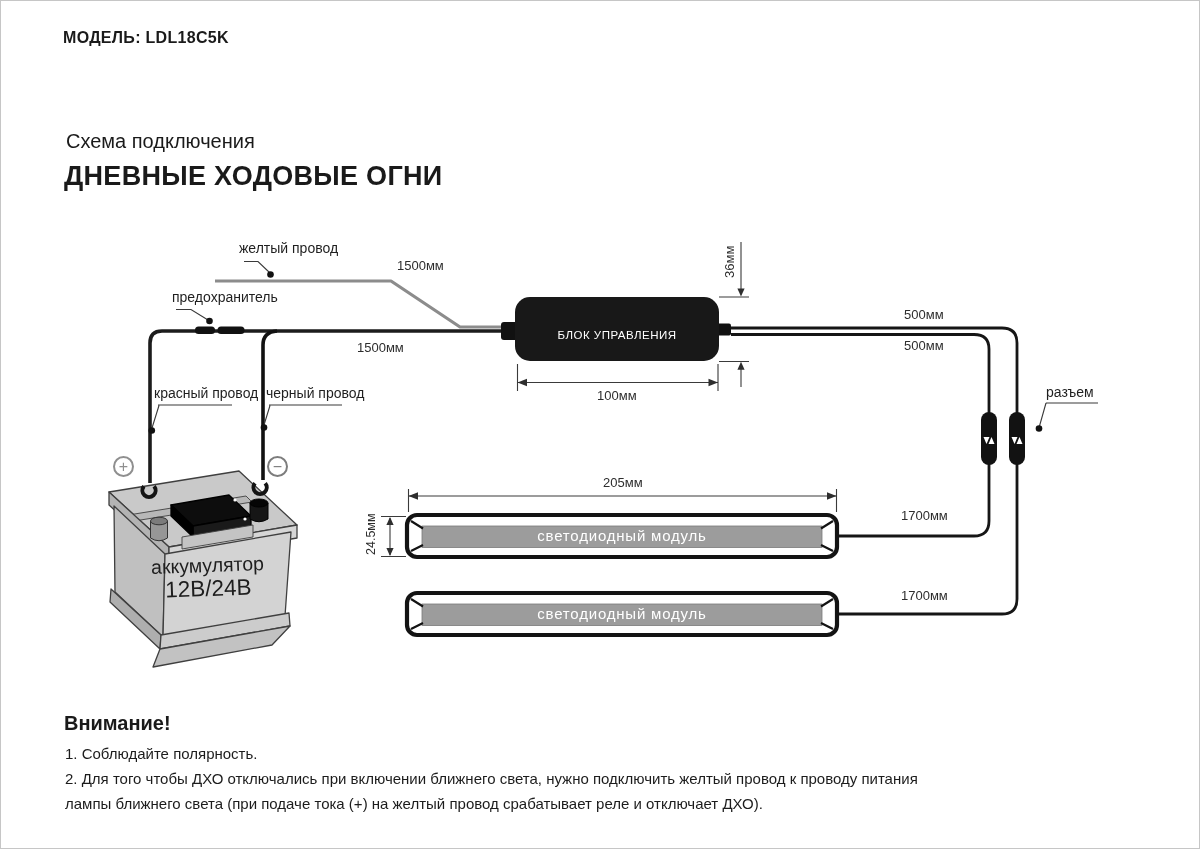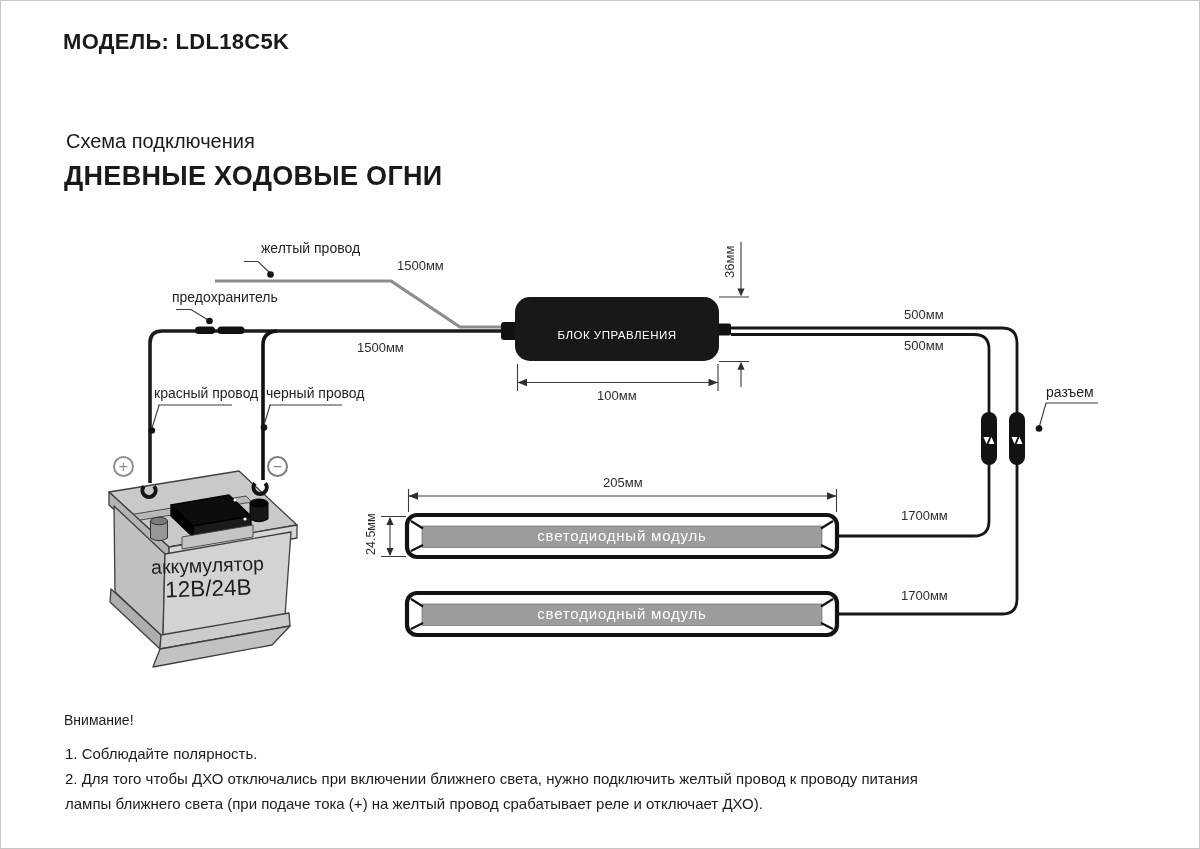--- a/index.html
+++ b/index.html
@@ -3,21 +3,21 @@
 <meta charset="utf-8">
 <style>
   html,body{margin:0;padding:0;background:#e8e8e8;}
   .page{
     position:relative;width:1200px;height:849px;background:#ffffff;
     margin:0 auto;overflow:hidden;border:1px solid #c6c6c6;box-sizing:border-box;
     font-family:"Liberation Sans","DejaVu Sans",sans-serif;color:#1a1a1a;
   }
   .abs{position:absolute;white-space:nowrap;}
   svg.layer{position:absolute;left:0;top:0;width:1200px;height:849px;}
-  .model-title{font-size:22px;font-weight:bold;letter-spacing:.3px;}
+  .model-title{font-size:16px;font-weight:bold;letter-spacing:.3px;}
   .subtitle{font-size:20px;}
   .main-title{font-size:27px;font-weight:bold;letter-spacing:.3px;}
   .lbl{font-size:14px;color:#1f1f1f;}
   .dim{font-size:13px;color:#2d2d2d;}
   .dim-rot{transform:rotate(-90deg);transform-origin:0 0;}
   .block-label{
     left:514px;top:296px;width:204px;height:76px;display:flex;align-items:center;justify-content:center;
     color:#ffffff;font-size:11.5px;letter-spacing:.5px;
   }
   .module-label{
@@ -28,21 +28,21 @@
     left:128px;top:554px;width:158px;text-align:center;transform:rotate(-2deg);color:#1e1e1e;
   }
   .battery-text .l1{font-size:19.5px;line-height:21px;}
   .battery-text .l2{font-size:22.5px;line-height:26px;}
   .pole{
     width:21px;height:21px;border-radius:50%;display:flex;align-items:center;justify-content:center;
     font-size:16px;box-sizing:border-box;
   }
   .pole.plus{border:2px solid #8f8f8f;color:#8f8f8f;}
   .pole.minus{border:2px solid #7d7d7d;color:#7d7d7d;}
-  .warning-head{font-size:14px;font-weight:normal;}
+  .warning-head{font-size:20px;font-weight:bold;}
   .warning-line{font-size:15px;color:#1c1c1c;}
 </style>
 </head>
 <body>
 
 <div class="page">
 
   <svg class="layer" viewBox="0 0 1200 849">
 
     <path d="M214,280 L390,280 L459,326 L506,326" fill="none" stroke="#8c8c8c" stroke-width="3.2" stroke-linejoin="round"></path>
@@ -153,21 +153,21 @@
     <g stroke="#141414" stroke-width="4" fill="none">
       <path d="M142.9,485.3 A6.6,6.6 0 1 0 153.1,485.3"></path>
       <path d="M254.0,482.3 A6.6,6.6 0 1 0 264.2,482.3"></path>
     </g>
   </svg>
 
   <div class="abs model-title" style="left:62px;top:28px;">МОДЕЛЬ: LDL18C5K</div>
   <div class="abs main-title" style="left:63px;top:160px;">ДНЕВНЫЕ ХОДОВЫЕ ОГНИ</div>
   <div class="abs subtitle" style="left:65px;top:129px;">Схема подключения</div>
 
-  <div class="abs lbl" style="left:260px;top:239px;">желтый провод</div>
+  <div class="abs lbl" style="left:238px;top:239px;">желтый провод</div>
   <div class="abs lbl" style="left:171px;top:288px;">предохранитель</div>
   <div class="abs lbl" style="left:153px;top:384px;">красный провод</div>
   <div class="abs lbl" style="left:265px;top:384px;">черный провод</div>
   <div class="abs lbl" style="left:1045px;top:383px;">разъем</div>
 
   <div class="abs dim" style="left:396px;top:257px;">1500мм</div>
   <div class="abs dim" style="left:356px;top:339px;">1500мм</div>
   <div class="abs dim dim-rot" style="left:721px;top:277px;">36мм</div>
   <div class="abs dim" style="left:596px;top:387px;">100мм</div>
   <div class="abs dim" style="left:903px;top:306px;">500мм</div>

